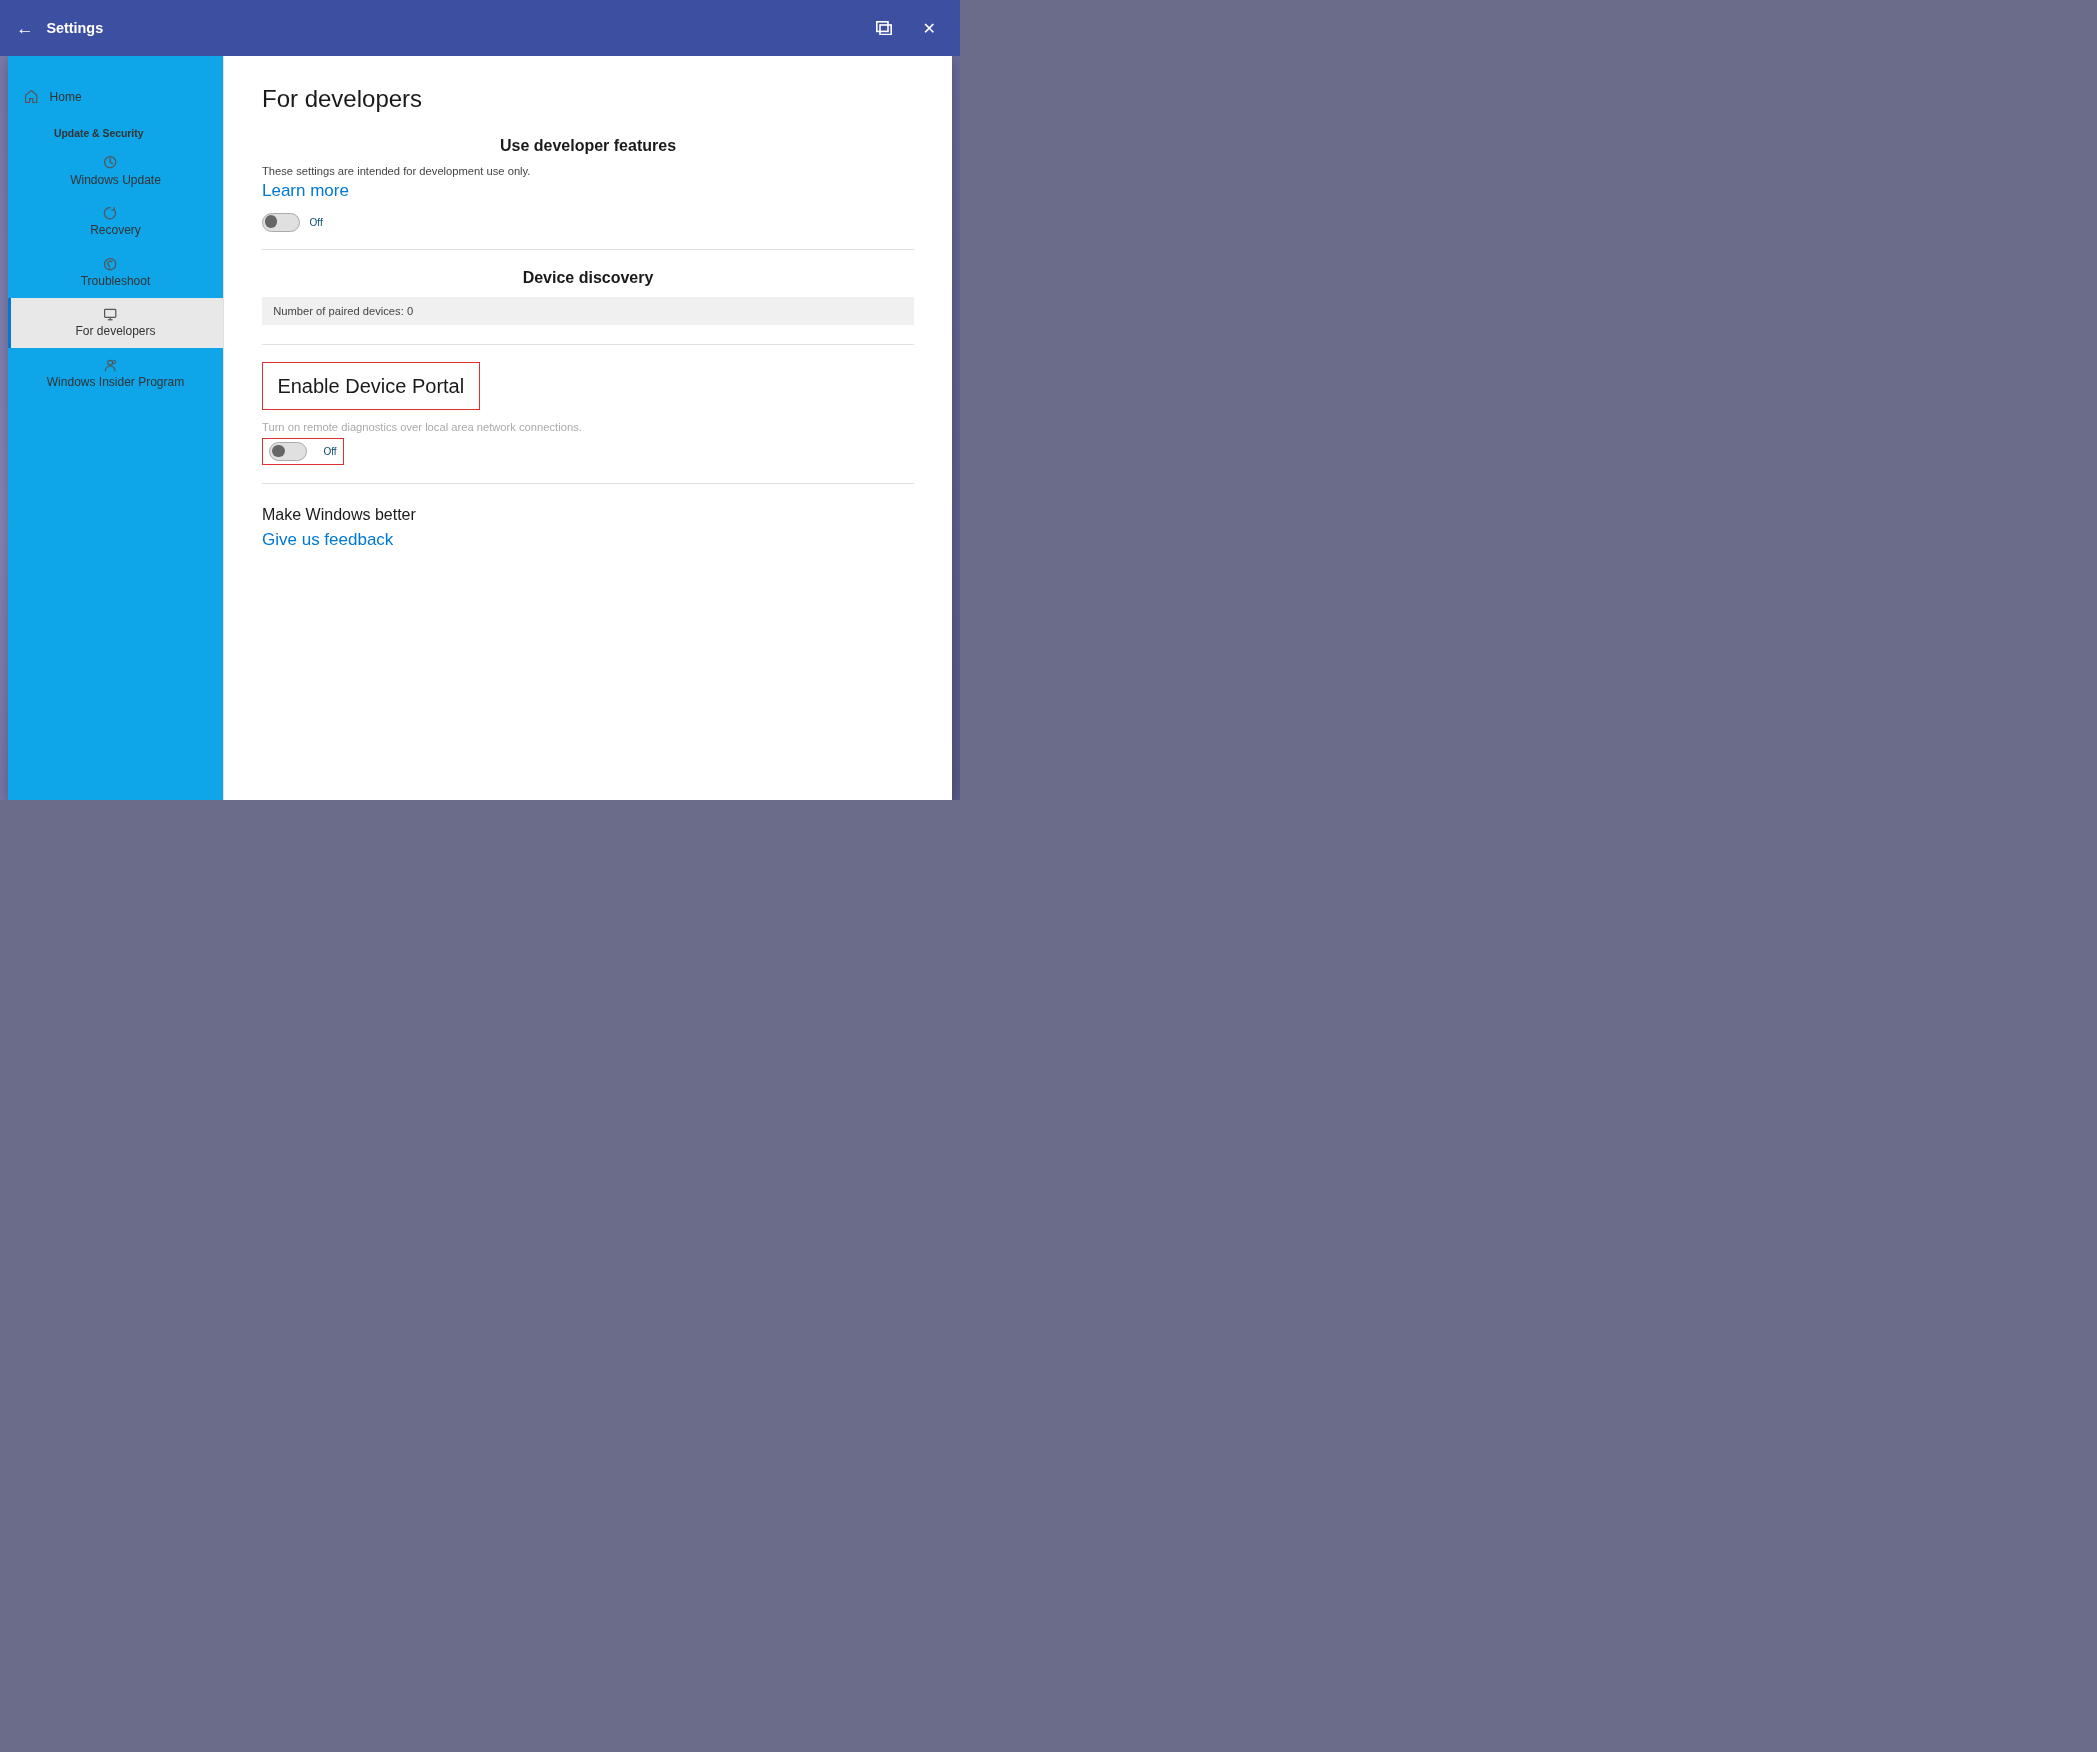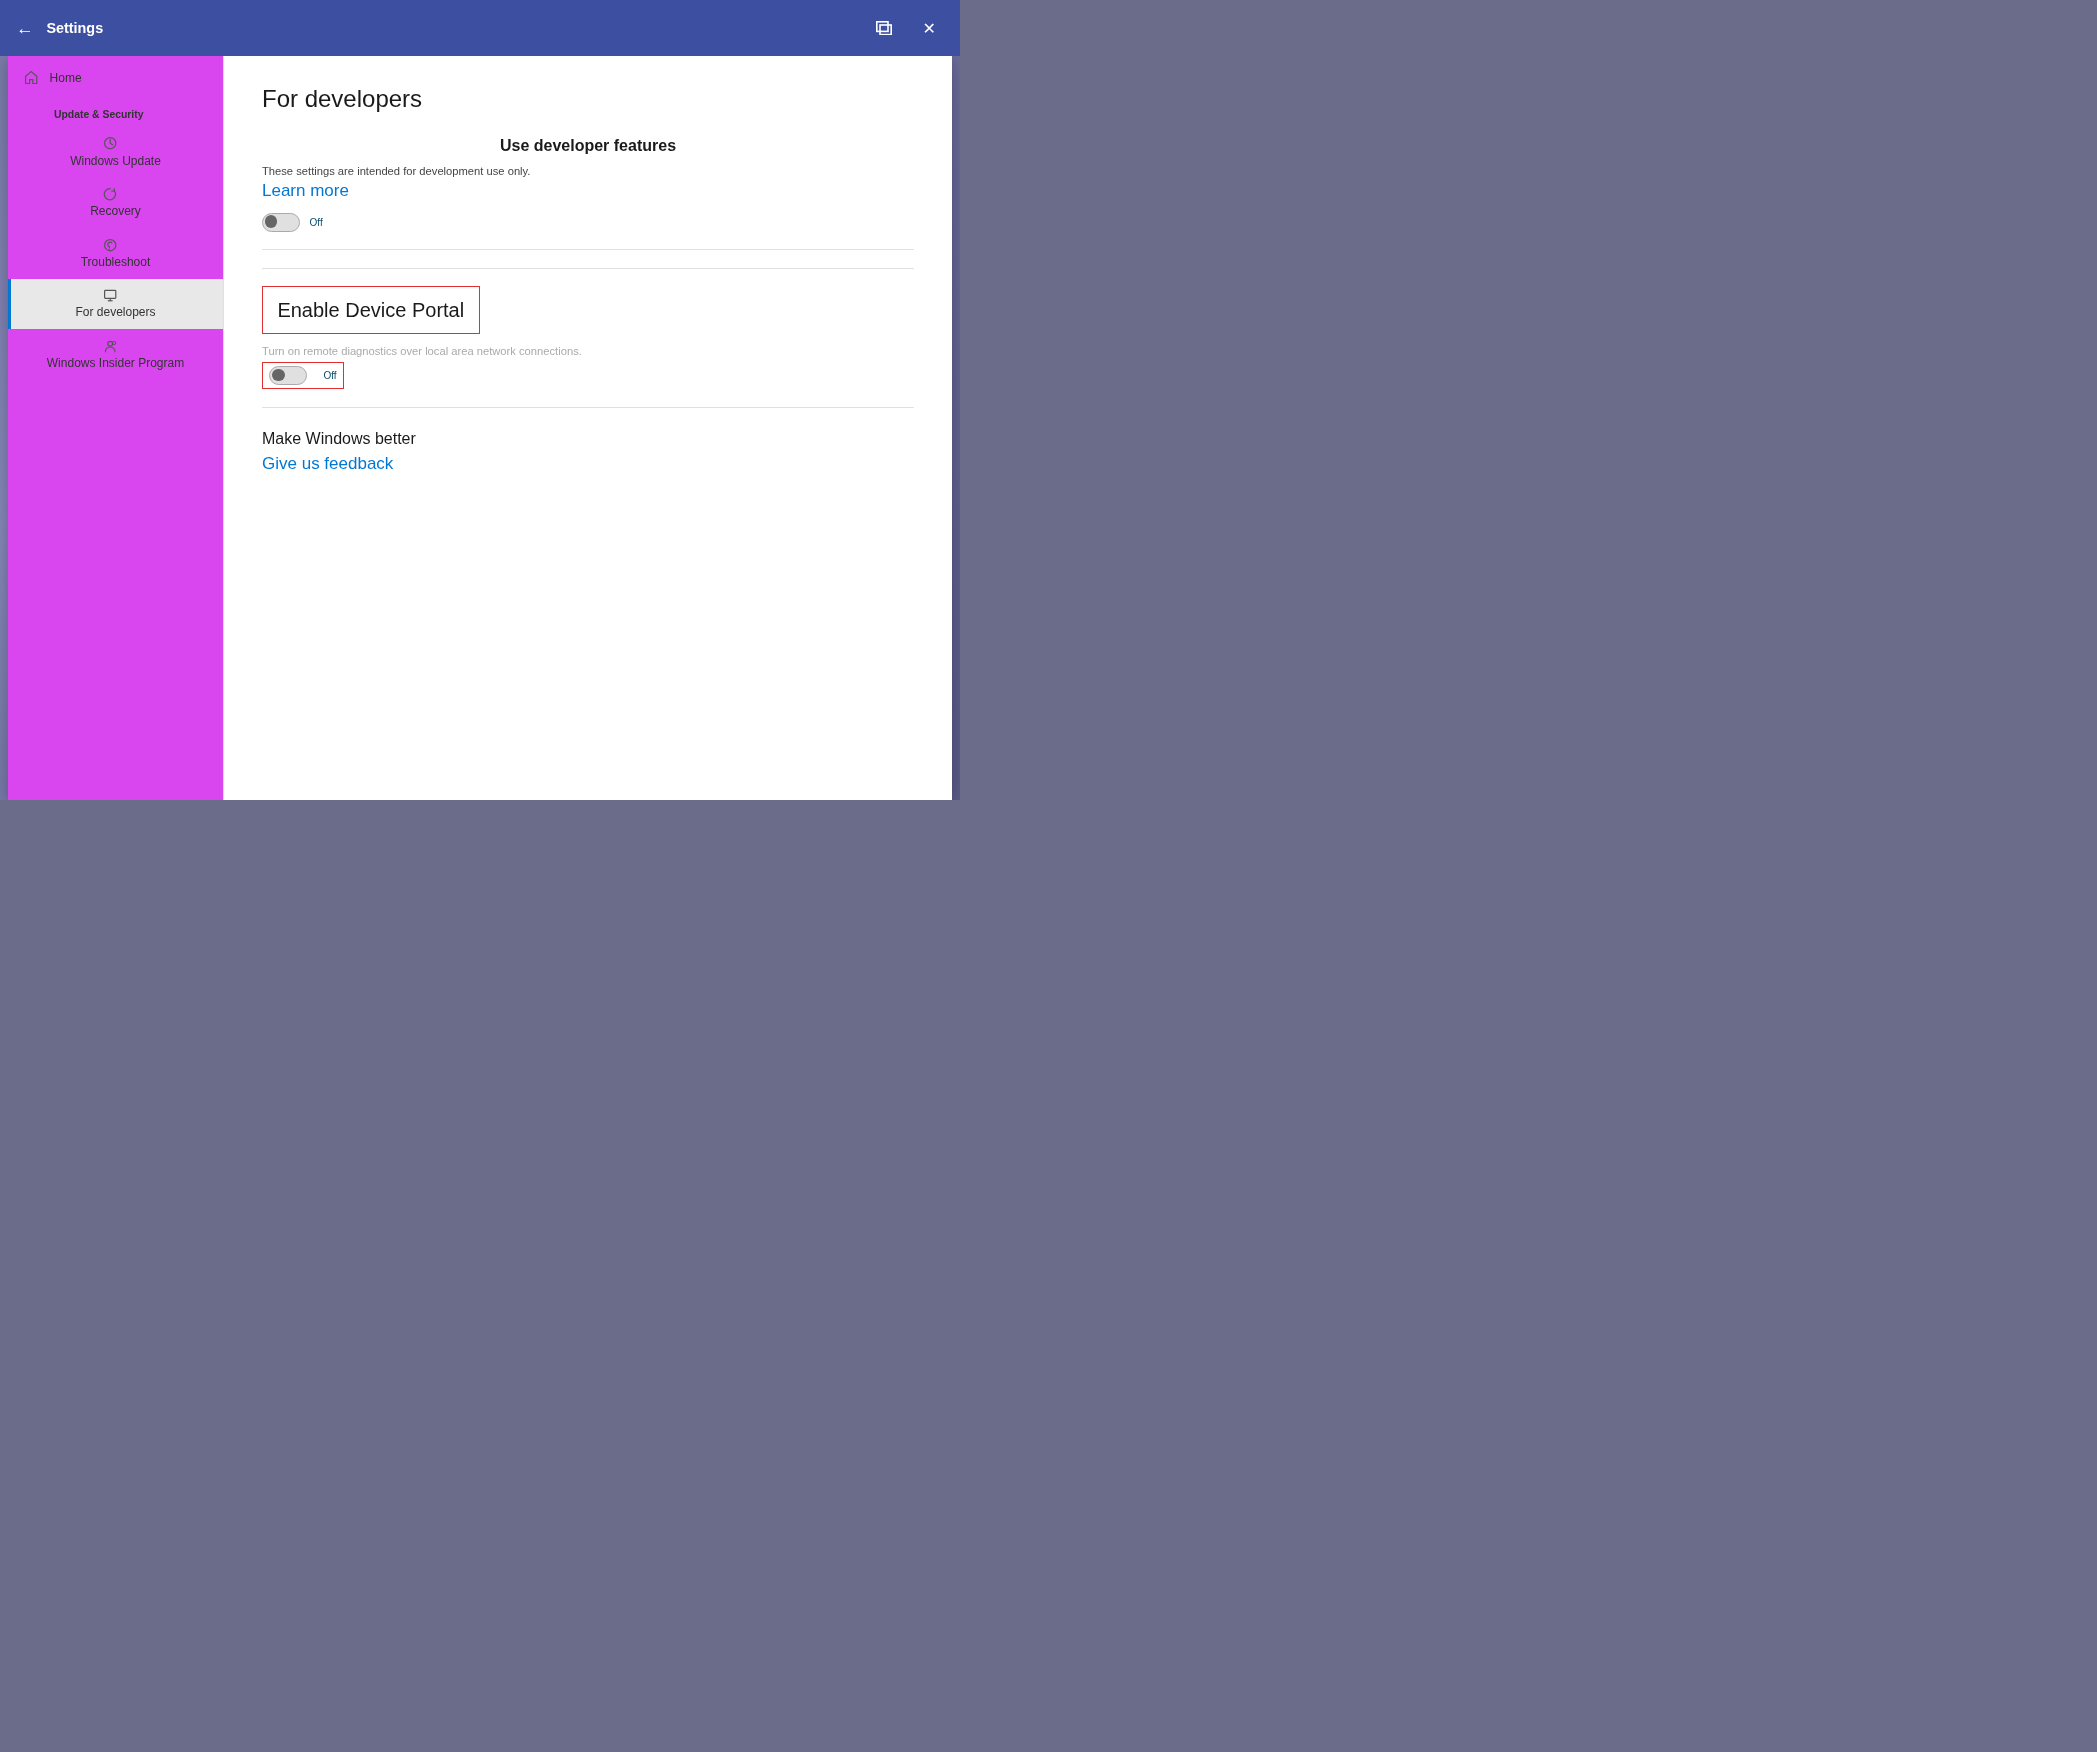--- a/index.html
+++ b/index.html
@@ -70,23 +70,23 @@
       display: flex;
       background: #f5f5f5;
       margin: 0 8px;
       height: calc(100% - 56px);
       box-shadow: 0 3.2px 16px rgba(0,0,0,0.3);
     }
 
     
     .sidebar {
       width: 216px;
-      background: #d946ef;
+      background: #0ea5e9;
       border-right: 0.8px solid #e0e0e0;
-      padding-top: 4px;
+      padding-top: 23px;
       flex-shrink: 0;
     }
     .sidebar-home {
       display: flex;
       align-items: center;
       padding: 9.6px 16px;
       cursor: pointer;
       color: #333;
       font-size: 12px;
     }
@@ -363,20 +363,24 @@
         <div class="toggle-track off">
           <div class="toggle-thumb"></div>
         </div>
       </div>
       <span class="toggle-label">Off</span>
     </div>
 
     <hr class="section-divider">
 
     
+    <div class="device-discovery-section">
+      <h2 class="section-title">Device discovery</h2>
+      <div class="paired-devices">Number of paired devices: 0</div>
+    </div>
 
     <hr class="section-divider">
 
     
     <div class="enable-portal-box">
       <h2 class="enable-portal-title">Enable Device Portal</h2>
     </div>
     <br>
     <p class="section-desc" style="color:#aaa; margin-top:6.4px;">Turn on remote diagnostics over local area network connections.</p>
 

